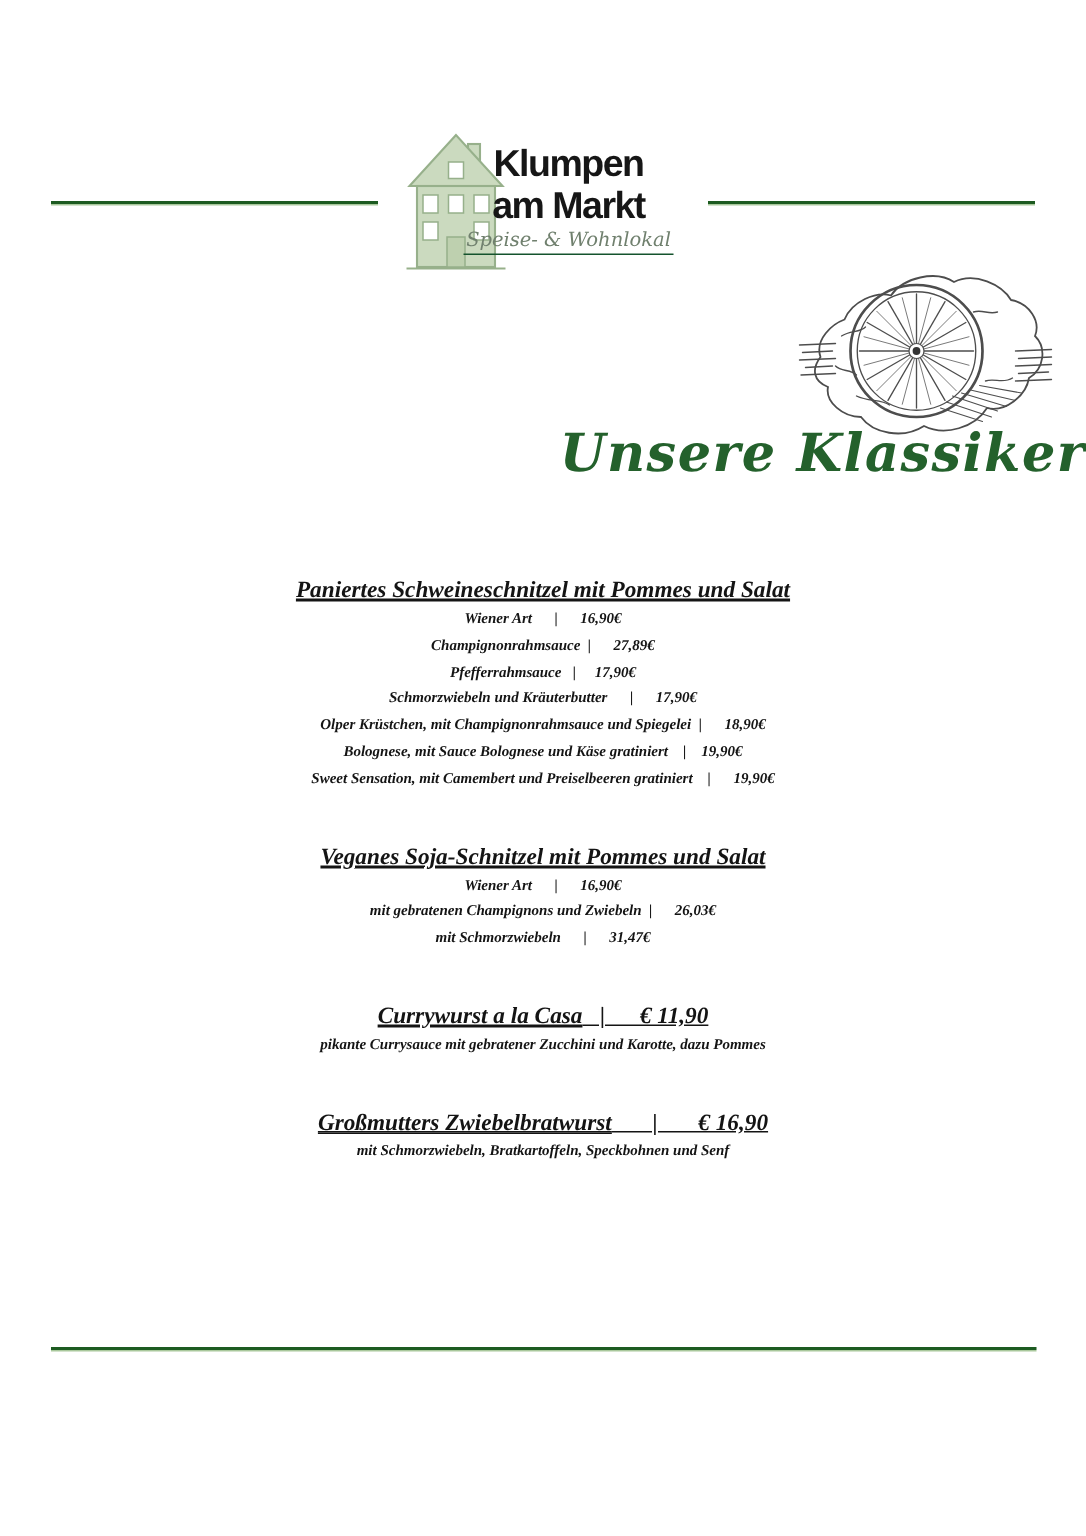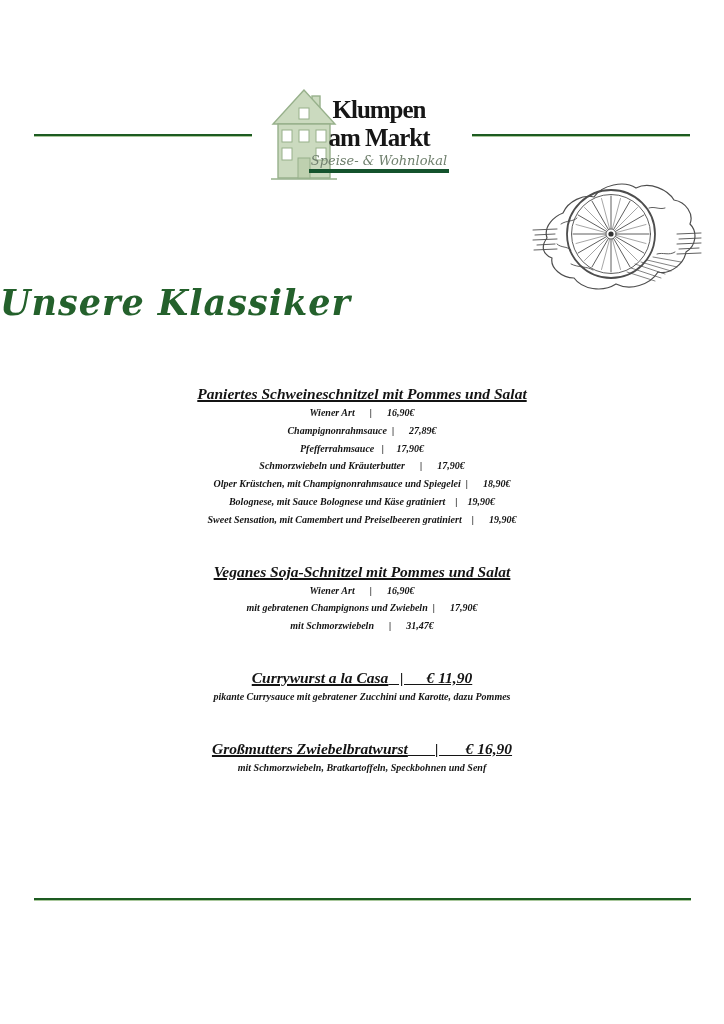--- a/index.html
+++ b/index.html
@@ -22,50 +22,50 @@
   }
   .rule-left   { left: 34px;  top: 134px; width: 218px; }
   .rule-right  { left: 472px; top: 134px; width: 218px; }
   .rule-bottom { left: 34px;  top: 898px; width: 657px; }
 
   
   .logo { position: absolute; left: 268px; top: 86px; width: 182px; height: 98px; }
   .logo .house { position: absolute; left: 0; top: 2px; width: 72px; height: 94px; opacity: .85; }
   .logo-text { position: absolute; left: 40px; top: 10px; width: 142px; text-align: center; }
   .logo-line {
-    font-family: Liberation Serif, serif;
+    font-family: Liberation Sans, sans-serif;
     font-weight: 900;
     font-size: 25px;
     line-height: 1.1;
     color: #161616;
     letter-spacing: -1px;
     white-space: nowrap;
   }
   .logo-sub {
     display: inline-block;
     margin-top: 2px;
     font-family: "DejaVu Serif", serif;
     font-style: italic;
     font-size: 13px;
     color: #70806e;
-    border-bottom: 4px solid #14532d;
+    border-bottom: 1px solid #14532d;
     padding: 0 2px 1px 2px;
     white-space: nowrap;
   }
 
   
   .lemon { position: absolute; left: 531px; top: 172px; width: 172px; height: 128px; }
 
   
   .title {
     position: absolute;
     left: 0; top: 282px;
     width: 100%;
     margin: 0;
-    text-align: left;
+    text-align: right;
     font-family: "DejaVu Serif", serif;
     font-style: italic;
     font-weight: bold;
     font-size: 35px;
     letter-spacing: 1px;
     color: #24612c;
   }
 
   
   .menu {
@@ -208,21 +208,21 @@
         <div class="menu-line">Champignonrahmsauce  |      27,89€</div>
         <div class="menu-line">Pfefferrahmsauce   |     17,90€</div>
         <div class="menu-line">Schmorzwiebeln und Kräuterbutter      |      17,90€</div>
         <div class="menu-line">Olper Krüstchen, mit Champignonrahmsauce und Spiegelei  |      18,90€</div>
         <div class="menu-line">Bolognese, mit Sauce Bolognese und Käse gratiniert    |    19,90€</div>
         <div class="menu-line">Sweet Sensation, mit Camembert und Preiselbeeren gratiniert    |      19,90€</div>
       </div>
       <div class="menu-section">
         <div class="section-heading-line"><span class="heading-underlined">Veganes Soja-Schnitzel mit Pommes und Salat</span></div>
         <div class="menu-line">Wiener Art      |      16,90€</div>
-        <div class="menu-line">mit gebratenen Champignons und Zwiebeln  |      17,90€</div>
+        <div class="menu-line">mit gebratenen Champignons und Zwiebeln  |      26,03€</div>
         <div class="menu-line">mit Schmorzwiebeln      |      31,47€</div>
       </div>
       <div class="menu-section">
         <div class="section-heading-line"><span class="heading-underlined">Currywurst a la Casa</span><span class="heading-suffix">   |      € 11,90</span></div>
         <div class="menu-line">pikante Currysauce mit gebratener Zucchini und Karotte, dazu Pommes</div>
       </div>
       <div class="menu-section">
         <div class="section-heading-line"><span class="heading-underlined">Großmutters Zwiebelbratwurst</span><span class="heading-suffix">       |       € 16,90</span></div>
         <div class="menu-line">mit Schmorzwiebeln, Bratkartoffeln, Speckbohnen und Senf</div>
       </div>

